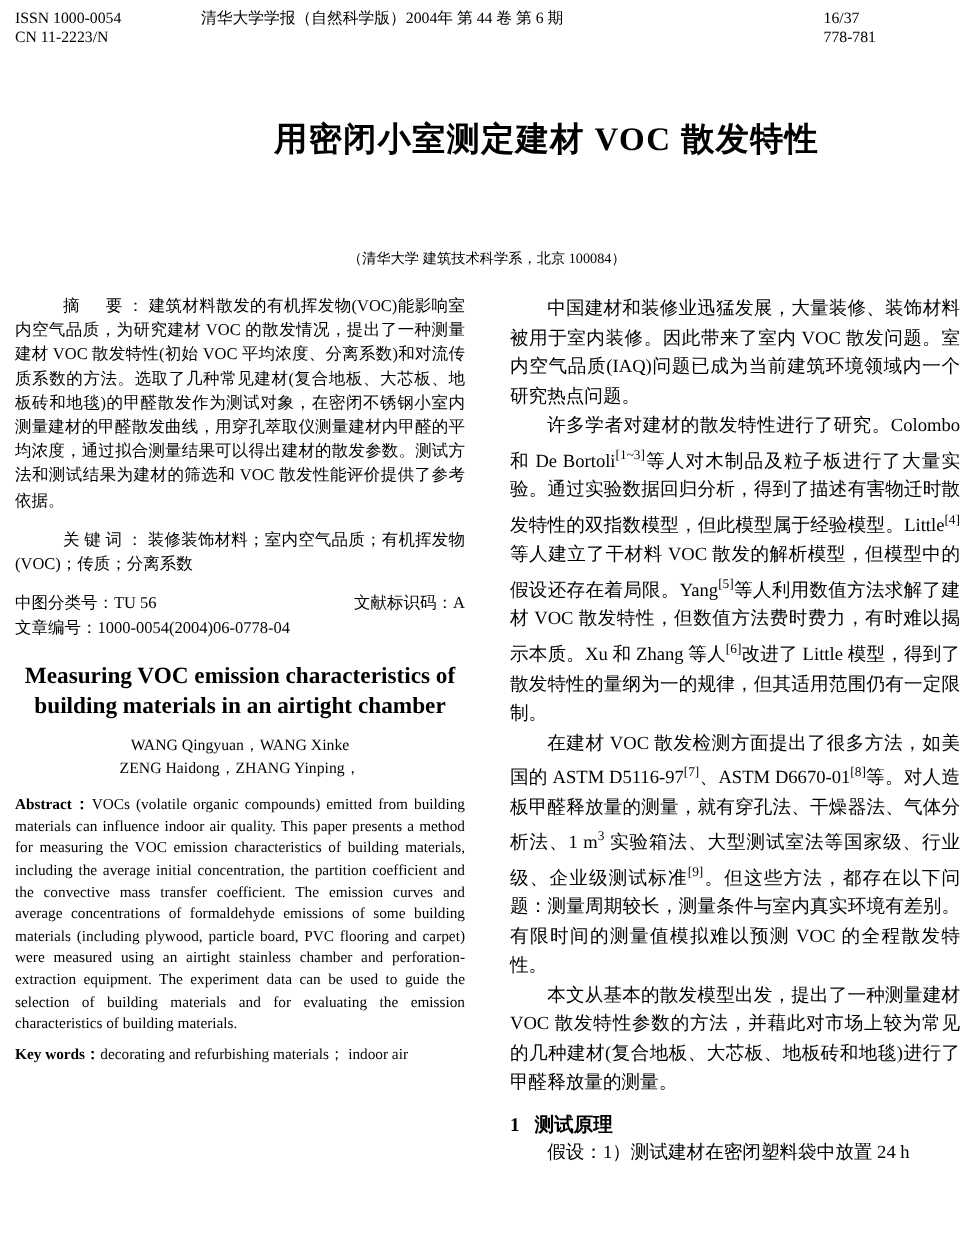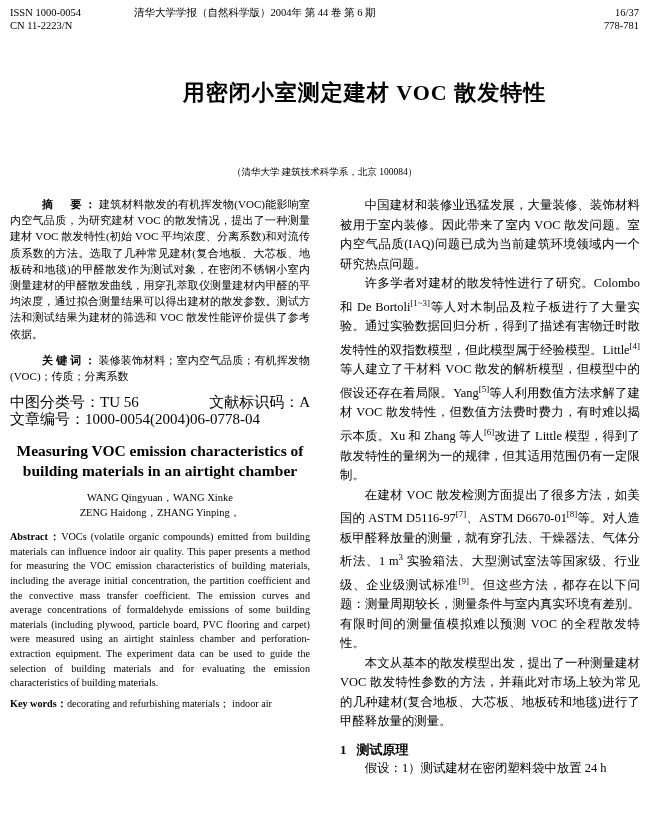--- a/index.html
+++ b/index.html
@@ -41,21 +41,20 @@
   .hdr-mid {
     position: absolute;
     left: 124px;
     top: 0;
     width: 390px;
   }
   .hdr-right {
     position: absolute;
     right: 0;
     top: 0;
-    text-align: right;
     width: 90px;
   }
 
   
   .title-cn {
     position: absolute;
     top: 78px;
     left: 0;
     width: 649px;
     text-align: center;
@@ -102,23 +101,23 @@
     font-size: 12.4px;
     line-height: 19.5px;
     text-align: justify;
   }
 
   .abs-cn {
     font-size: 11px;
     line-height: 16.2px;
     text-align: justify;
   }
-  .lbl { font-weight: bold; letter-spacing: 3px; padding-left: 32px; }
+  .lbl { font-weight: normal; letter-spacing: 3px; padding-left: 32px; }
   .kw-cn { margin-top: 10px; font-size: 11px; line-height: 16.2px; }
-  .meta-cn { margin-top: 10px; font-size: 15px; line-height: 16.5px; position: relative; }
+  .meta-cn { margin-top: 10px; font-size: 11px; line-height: 16.5px; position: relative; }
   .meta-row { position: relative; height: 16.5px; }
   .meta-right { position: absolute; right: 0; top: 0; }
 
   .title-en {
     margin-top: 14px;
     text-align: center;
     font-size: 15.5px;
     font-weight: bold;
     line-height: 20px;
     font-family: "Liberation Serif", serif;

